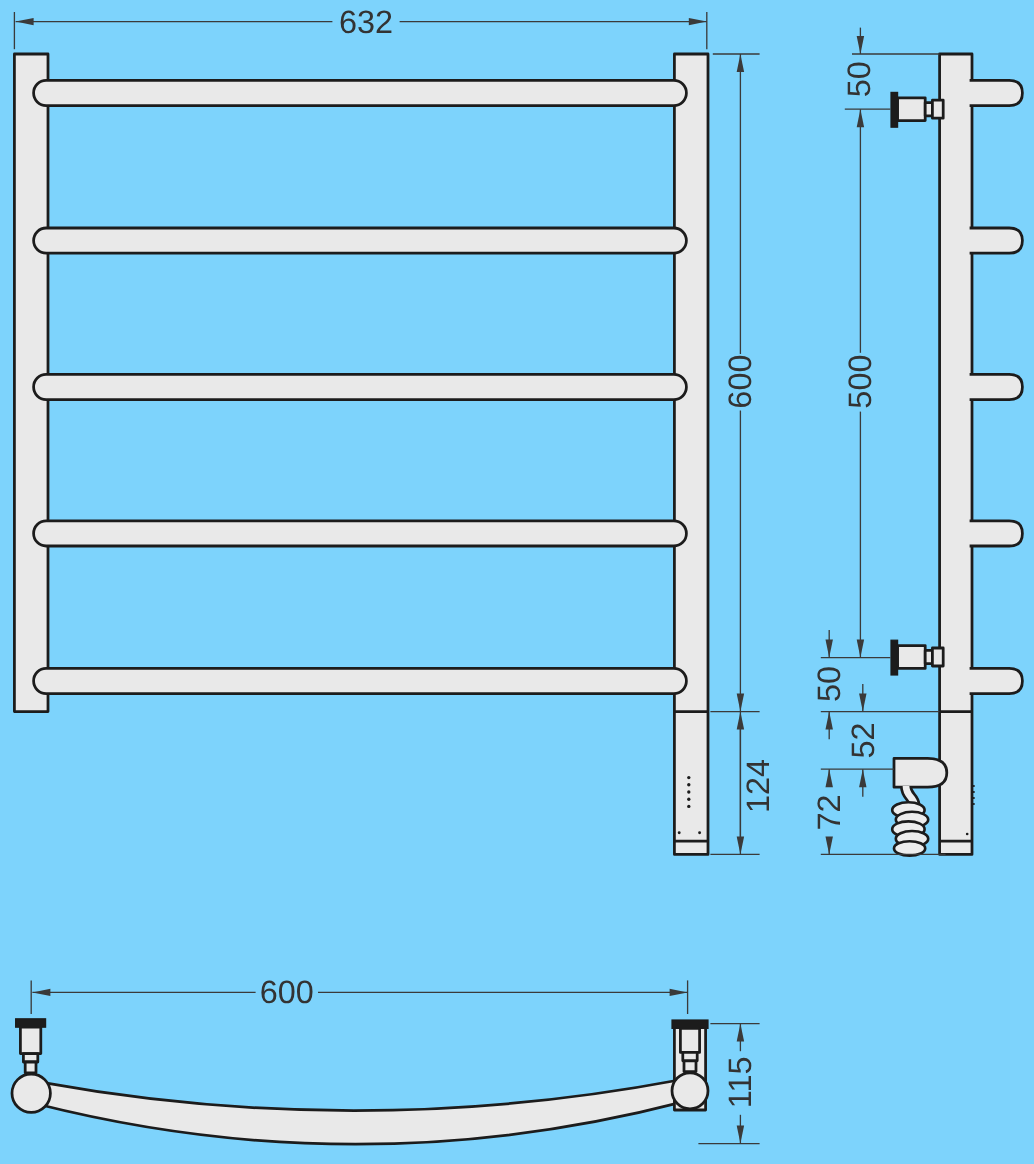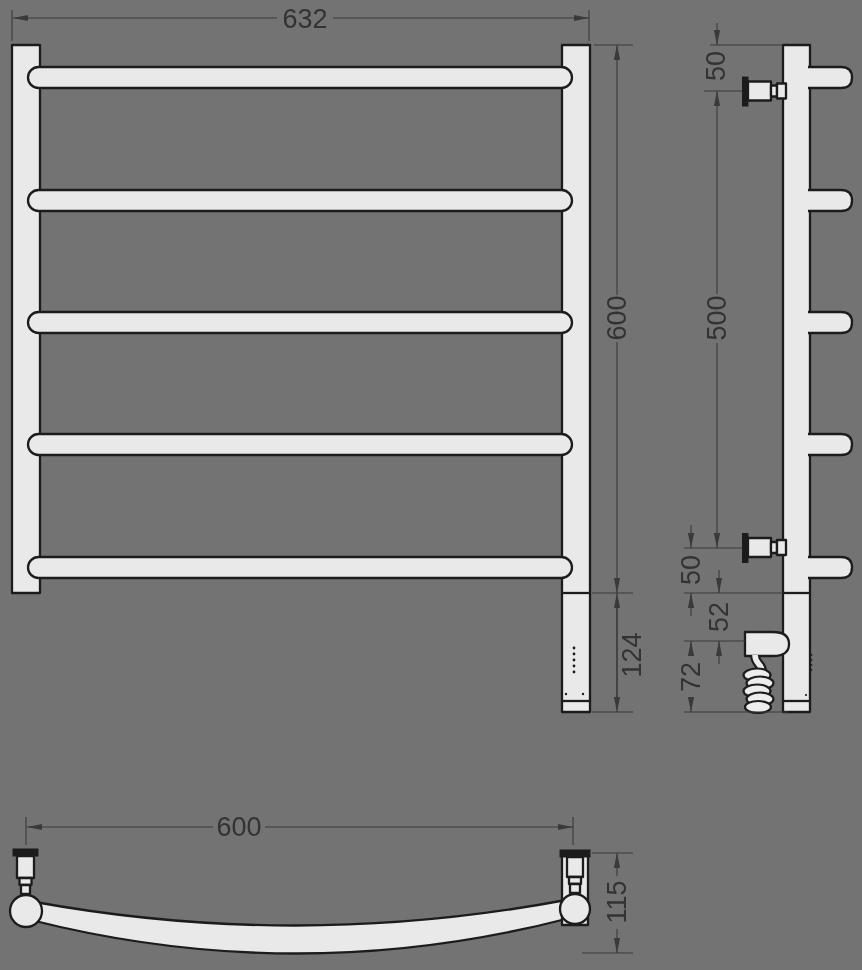--- a/index.html
+++ b/index.html
@@ -1,16 +1,16 @@
 <!DOCTYPE html>
 <html><head>
 <meta charset="utf-8">
 <style>
   html, body { margin:0; padding:0; background:#ffffff; }
-  .canvas { width:862px; height:970px; position:relative; background:#737373; }
+  .canvas { width:862px; height:970px; position:relative; background:#7dd3fc; }
   svg { display:block; }
   .part  { fill:#e9e9e9; stroke:#1c1c1c; stroke-width:2.3; stroke-linejoin:round; }
   .stub  { fill:#e9e9e9; stroke:#1c1c1c; stroke-width:2.3; stroke-linejoin:round; }
   .pline { stroke:#1c1c1c; stroke-width:2.3; fill:none; }
   .flange{ fill:#1c1c1c; stroke:#1c1c1c; stroke-width:1; }
   .coil  { fill:#ededed; stroke:#1c1c1c; stroke-width:2.2; }
   .neck-outer { fill:none; stroke:#1c1c1c; stroke-width:10; }
   .neck-inner { fill:none; stroke:#ededed; stroke-width:5.6; }
   .thin  { stroke:#3a3a3a; stroke-width:1.1; fill:none; }
   .dim   { stroke:#3a3a3a; stroke-width:1.1; fill:none; }

